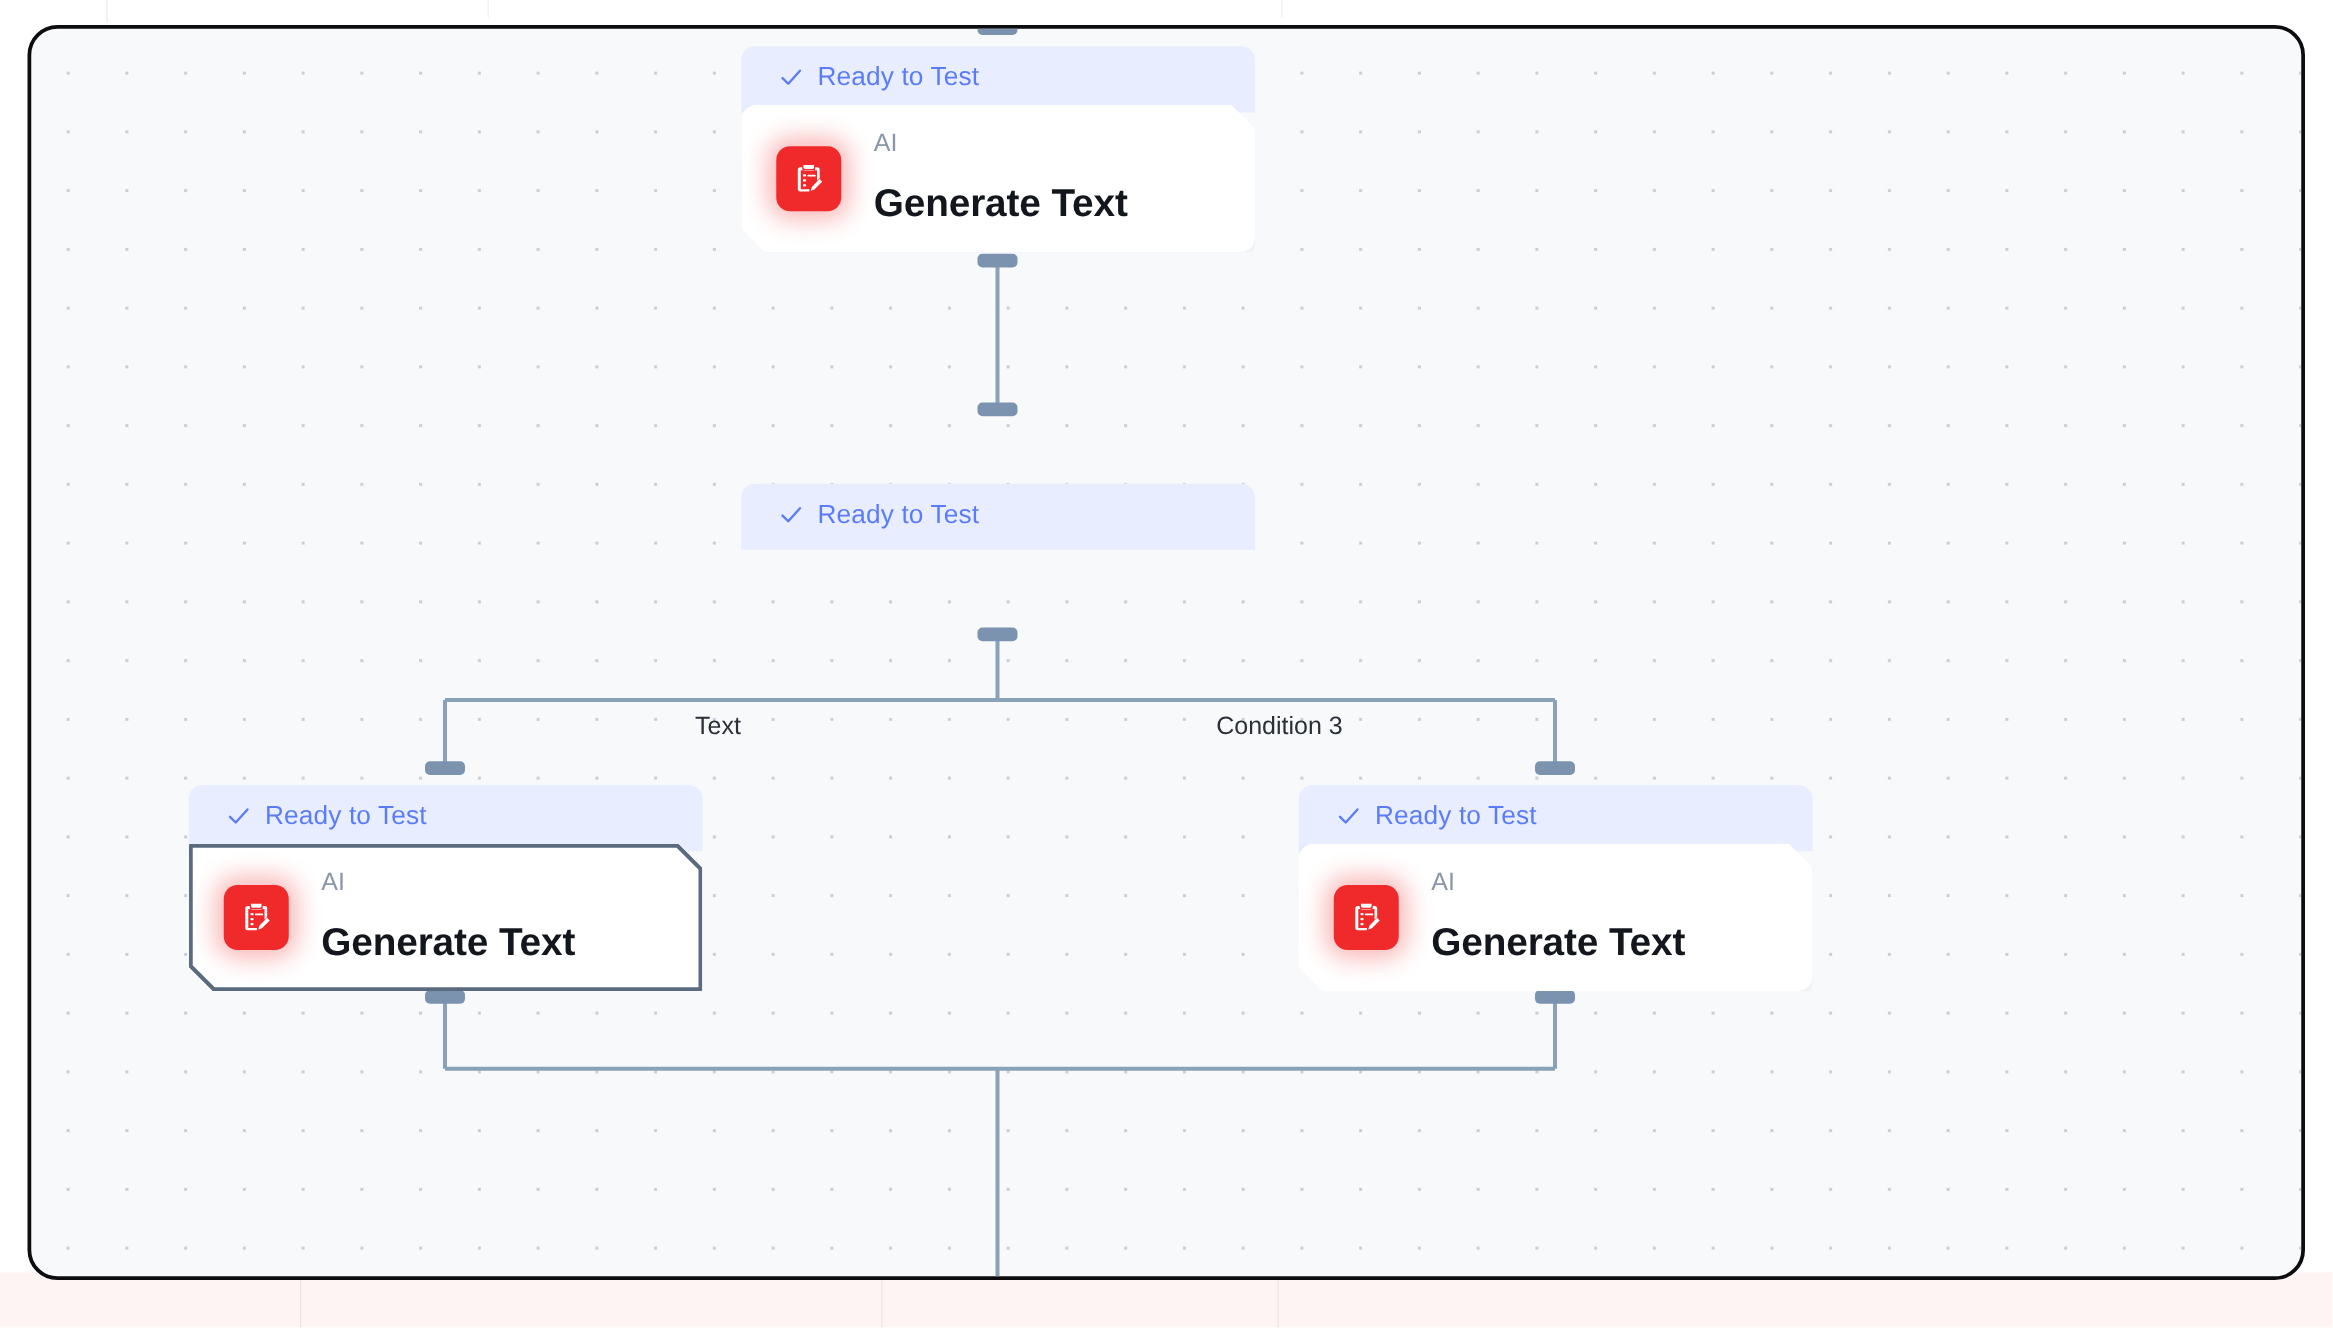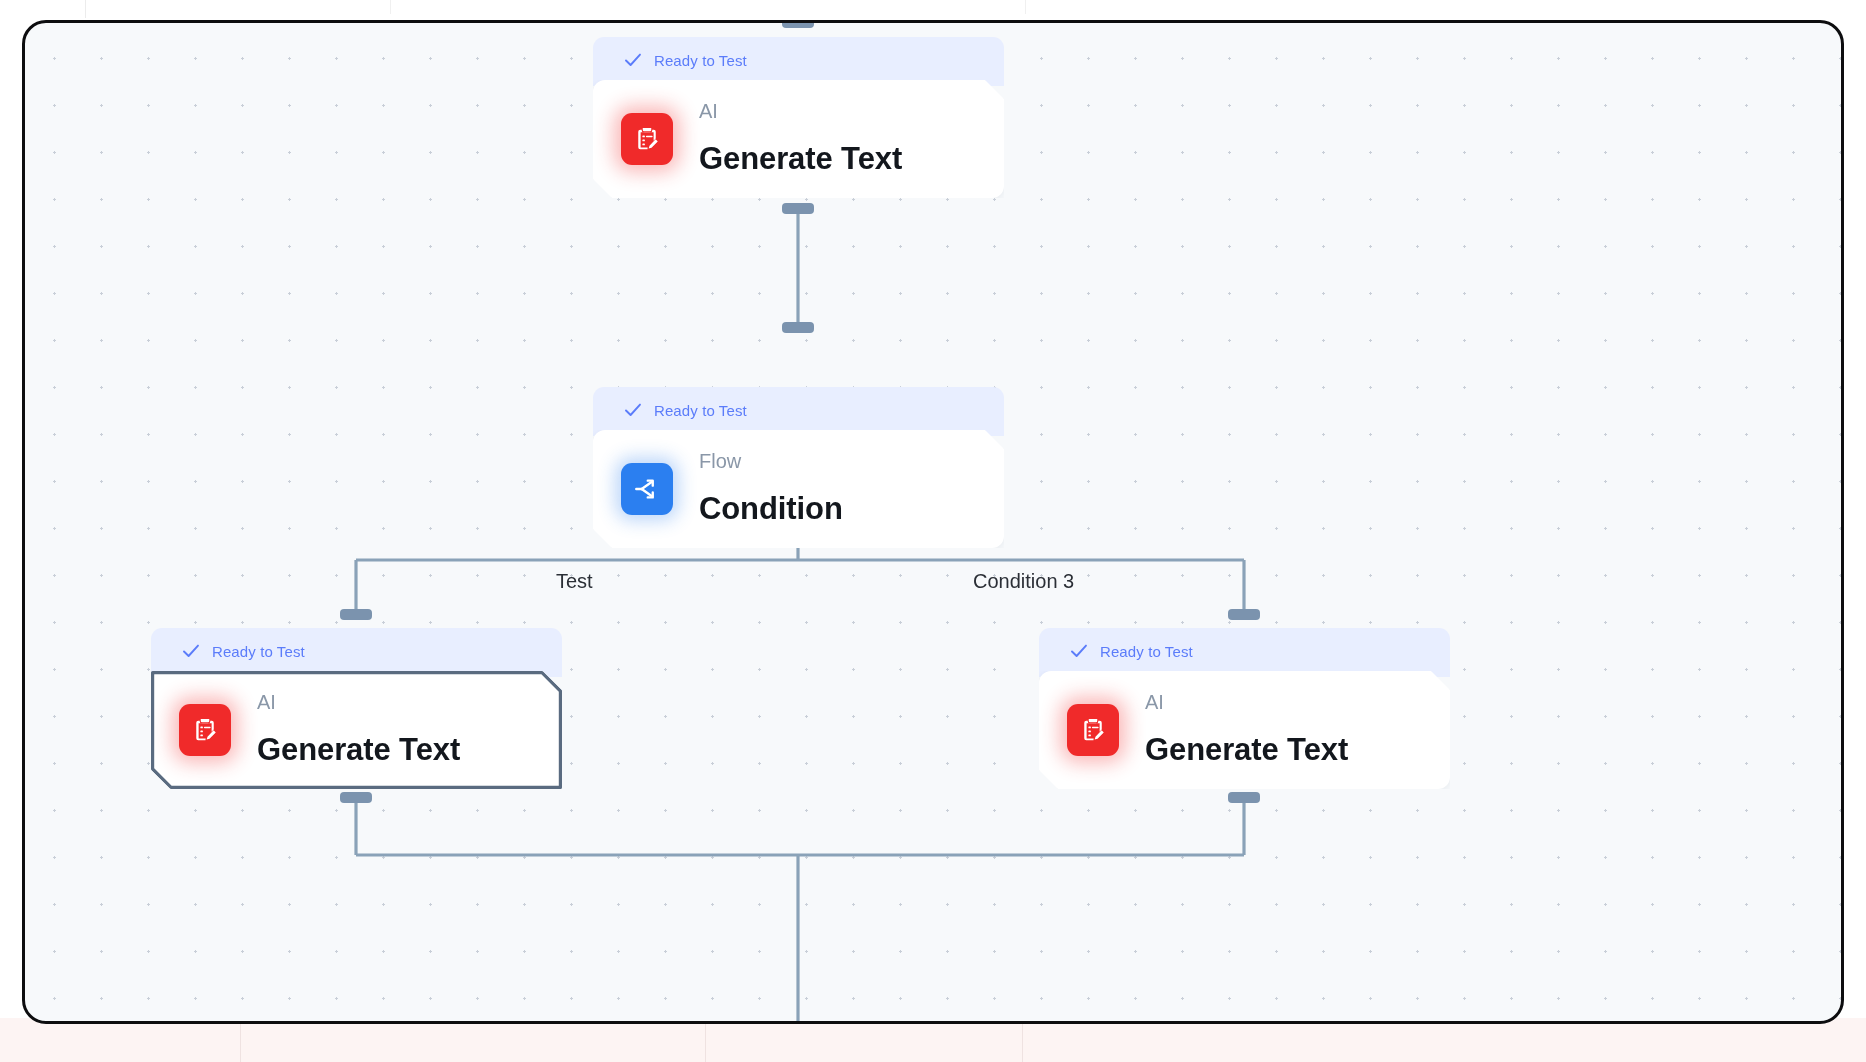--- a/index.html
+++ b/index.html
@@ -56,21 +56,21 @@
     position:absolute;width:32px;height:11px;border-radius:4px;
     background:#7b93ae;
   }
 
   
   .node{position:absolute;}
   .node-status{
     background:#e8eeff;
     border-radius:11px 11px 0 0;
     padding:13px 0 16px 30px;
-    font-size:15px;
+    font-size:21px;
     color:#5b7cfa;
     letter-spacing:.1px;
     display:flex;align-items:center;gap:11px;
     box-sizing:border-box;
   }
   .check-icon{display:block;width:20px;height:20px;flex:0 0 auto;}
   .node-body{
     position:relative;
     background:#ffffff;
     margin-top:-6px;
@@ -151,21 +151,21 @@
 
   <div class="port" style="left:757px;top:-6px;"></div>
   <div class="port" style="left:757px;top:180px;"></div>
   <div class="port" style="left:757px;top:299px;"></div>
   <div class="port" style="left:757px;top:479px;"></div>
   <div class="port" style="left:315px;top:586px;"></div>
   <div class="port" style="left:315px;top:769px;"></div>
   <div class="port" style="left:1203px;top:586px;"></div>
   <div class="port" style="left:1203px;top:769px;"></div>
 
-  <div class="edge-label" style="left:531px;top:547px;">Test</div>
+  <div class="edge-label" style="left:531px;top:547px;">Text</div>
   <div class="edge-label" style="left:948px;top:547px;">Condition 3</div>
 
   <div class="node" style="left:568px;top:14px;width:411px;">
     <div class="node-status">
       <svg class="check-icon" viewBox="0 0 20 20">
           <path d="M3 10.5 L7.6 15 L17 4.6" fill="none" stroke="#5b7cfa" stroke-width="1.9" stroke-linecap="round" stroke-linejoin="round"></path>
         </svg>
       <span>Ready to Test</span>
     </div>
     <div class="node-body">
@@ -186,35 +186,20 @@
       </div>
     </div>
   </div>
 
   <div class="node" style="left:568px;top:364px;width:411px;">
     <div class="node-status">
       <svg class="check-icon" viewBox="0 0 20 20">
           <path d="M3 10.5 L7.6 15 L17 4.6" fill="none" stroke="#5b7cfa" stroke-width="1.9" stroke-linecap="round" stroke-linejoin="round"></path>
         </svg>
       <span>Ready to Test</span>
-    </div>
-    <div class="node-body">
-      <div class="node-icon flow">
-        <svg viewBox="0 0 24 24" width="30" height="30">
-          <path d="M3.4 12h4.4" stroke="#fff" stroke-width="1.9" stroke-linecap="round" fill="none"></path>
-          <path d="M7.8 12 L15.4 6.6" stroke="#fff" stroke-width="1.9" stroke-linecap="round" fill="none"></path>
-          <path d="M7.8 12 L15.4 17.4" stroke="#fff" stroke-width="1.9" stroke-linecap="round" fill="none"></path>
-          <path d="M12.6 5.3h4v4" stroke="#fff" stroke-width="1.9" stroke-linecap="round" stroke-linejoin="round" fill="none"></path>
-          <path d="M12.6 18.7h4v-4" stroke="#fff" stroke-width="1.9" stroke-linecap="round" stroke-linejoin="round" fill="none"></path>
-        </svg>
-      </div>
-      <div class="node-text">
-        <div class="node-kind">Flow</div>
-        <div class="node-title">Condition</div>
-      </div>
     </div>
   </div>
 
   <div class="node selected" style="left:126px;top:605px;width:411px;">
     <div class="node-status">
       <svg class="check-icon" viewBox="0 0 20 20">
           <path d="M3 10.5 L7.6 15 L17 4.6" fill="none" stroke="#5b7cfa" stroke-width="1.9" stroke-linecap="round" stroke-linejoin="round"></path>
         </svg>
       <span>Ready to Test</span>
     </div>

